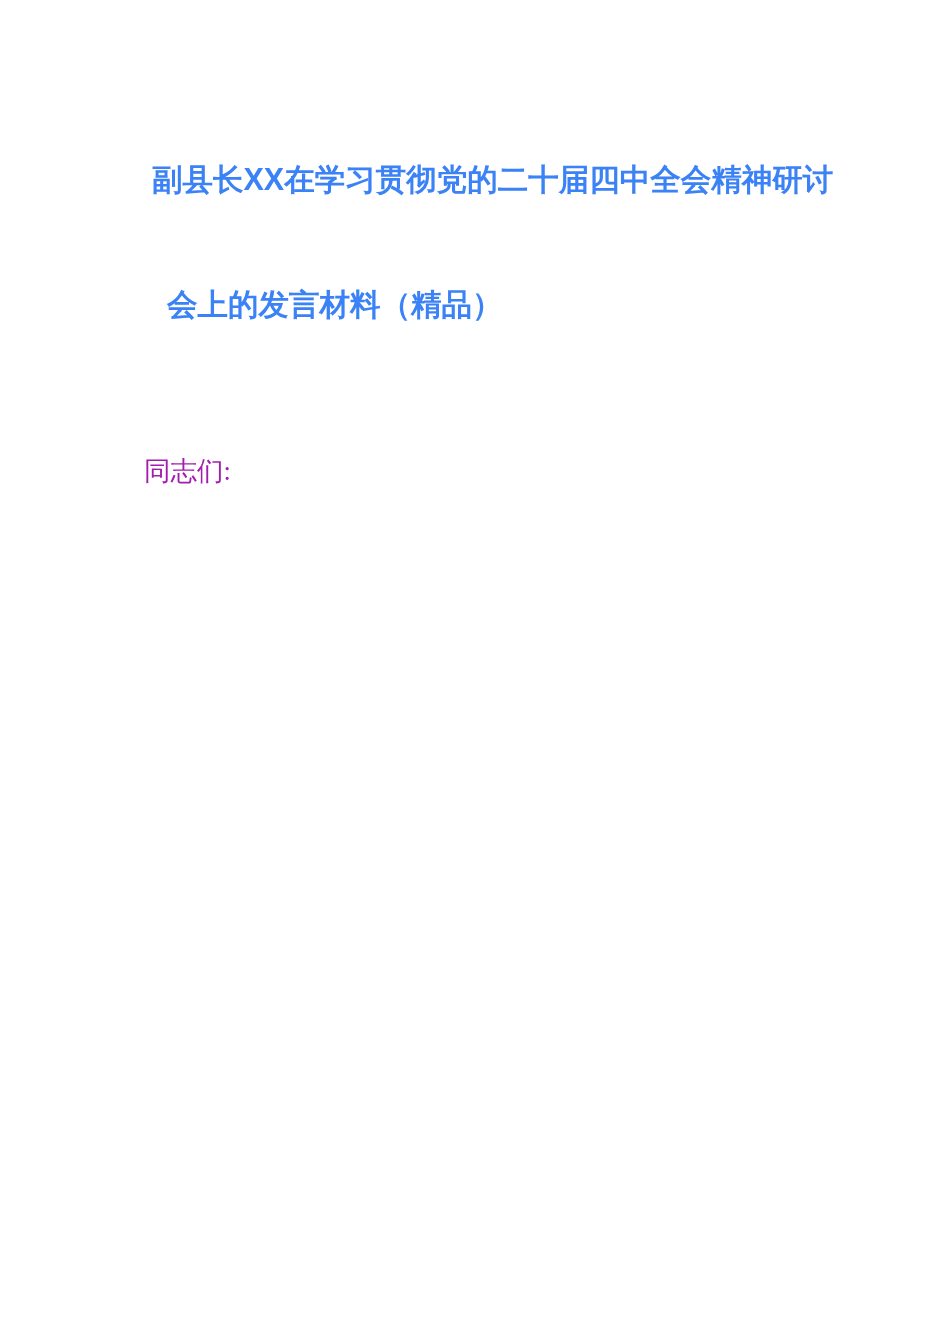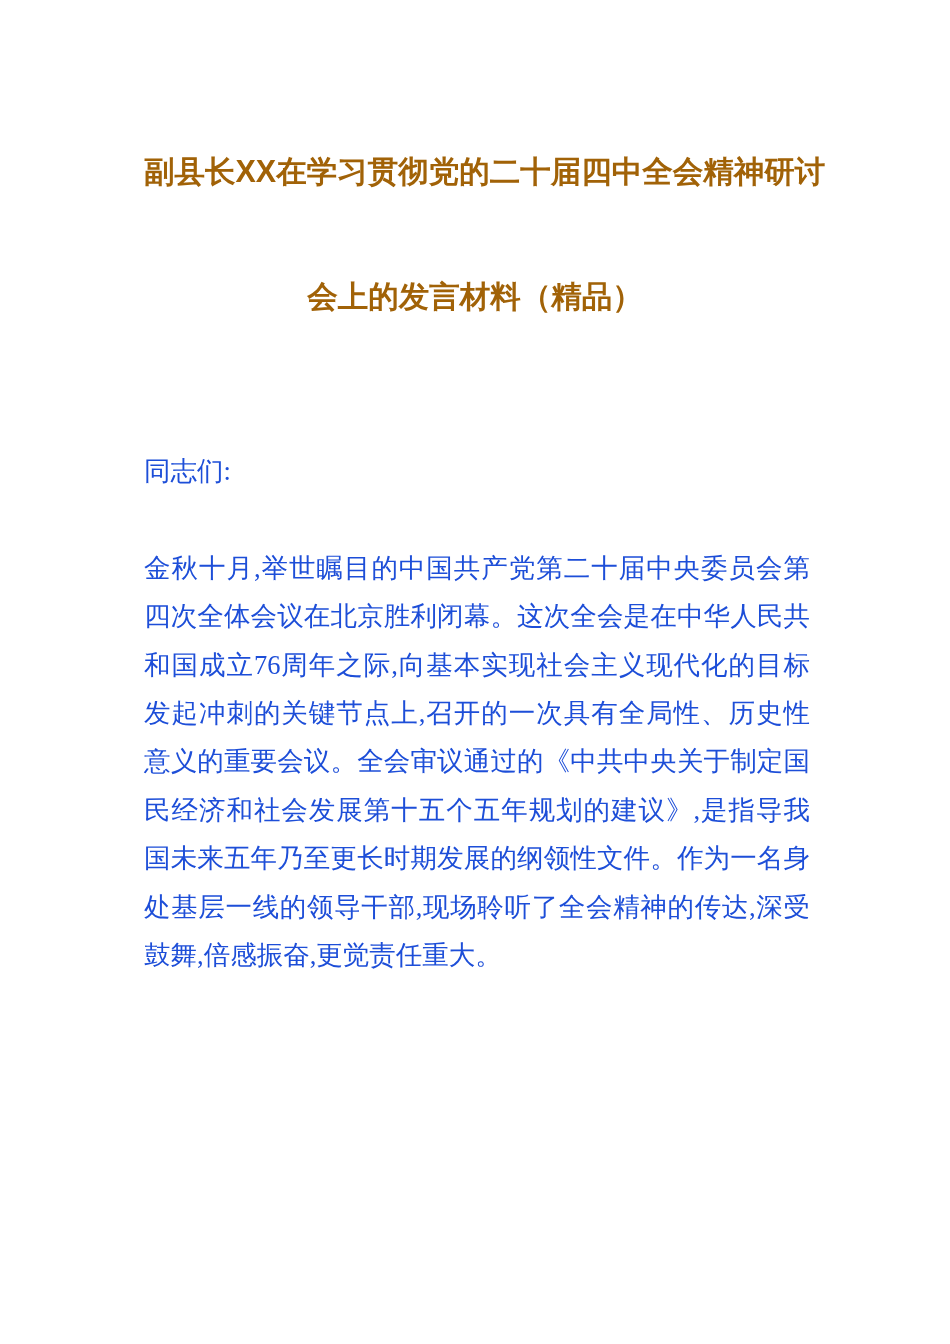--- a/index.html
+++ b/index.html
@@ -18,63 +18,63 @@
   }
   .content {
     position: absolute;
     left: 144px;
     top: 0;
     width: 662px;
   }
 
   
   .doc-title {
-    margin: 0;
+    margin: 8px;
     padding: 0;
     font-family: "Liberation Sans", "DejaVu Sans", sans-serif;
     font-weight: 700;
     font-size: 30.5px;
-    color: #a16207;
+    color: #3b82f6;
     letter-spacing: 0;
   }
   .title-line-1 {
     position: absolute;
     left: 0;
     top: 152px;
     width: 662px;
     text-align: justify;
     text-align-last: justify;
     white-space: nowrap;
   }
   .title-line-2 {
     position: absolute;
-    left: 0;
+    left: 15px;
     top: 277px;
     width: 662px;
-    text-align: center;
+    text-align: left;
     white-space: nowrap;
   }
 
   
   .body-block {
     position: absolute;
     left: 0;
     top: 447px;
     width: 666px;
     font-family: "Liberation Serif", "DejaVu Serif", serif;
     font-size: 26.5px;
     color: #1a1a1a;
   }
   .para {
     margin: 0 0 0 0;
     line-height: 48.4px;
     text-align: justify;
     text-align-last: left;
     word-break: break-all;
-    color: #1d4ed8;
+    color: #a21caf;
   }
   .para + .para {
     margin-top: 48.4px;
   }
   .para.salutation {
     text-align-last: left;
   }
   
   .para.full {
     text-align: justify;
@@ -90,18 +90,17 @@
   <div class="content">
 
     <h1 class="doc-title title-line-1">副县长XX在学习贯彻党的二十届四中全会精神研讨</h1>
 
     <h1 class="doc-title title-line-2">会上的发言材料（精品）</h1>
 
     <div class="body-block">
 
       <p class="para salutation">同志们:</p>
 
-      <p class="para full">金秋十月,举世瞩目的中国共产党第二十届中央委员会第四次全体会议在北京胜利闭幕。这次全会是在中华人民共和国成立76周年之际,向基本实现社会主义现代化的目标发起冲刺的关键节点上,召开的一次具有全局性、历史性意义的重要会议。全会审议通过的《中共中央关于制定国民经济和社会发展第十五个五年规划的建议》,是指导我国未来五年乃至更长时期发展的纲领性文件。作为一名身处基层一线的领导干部,现场聆听了全会精神的传达,深受鼓舞,倍感振奋,更觉责任重大。</p>
 
 
     </div>
   </div>
 </div>
 
 </body></html>

